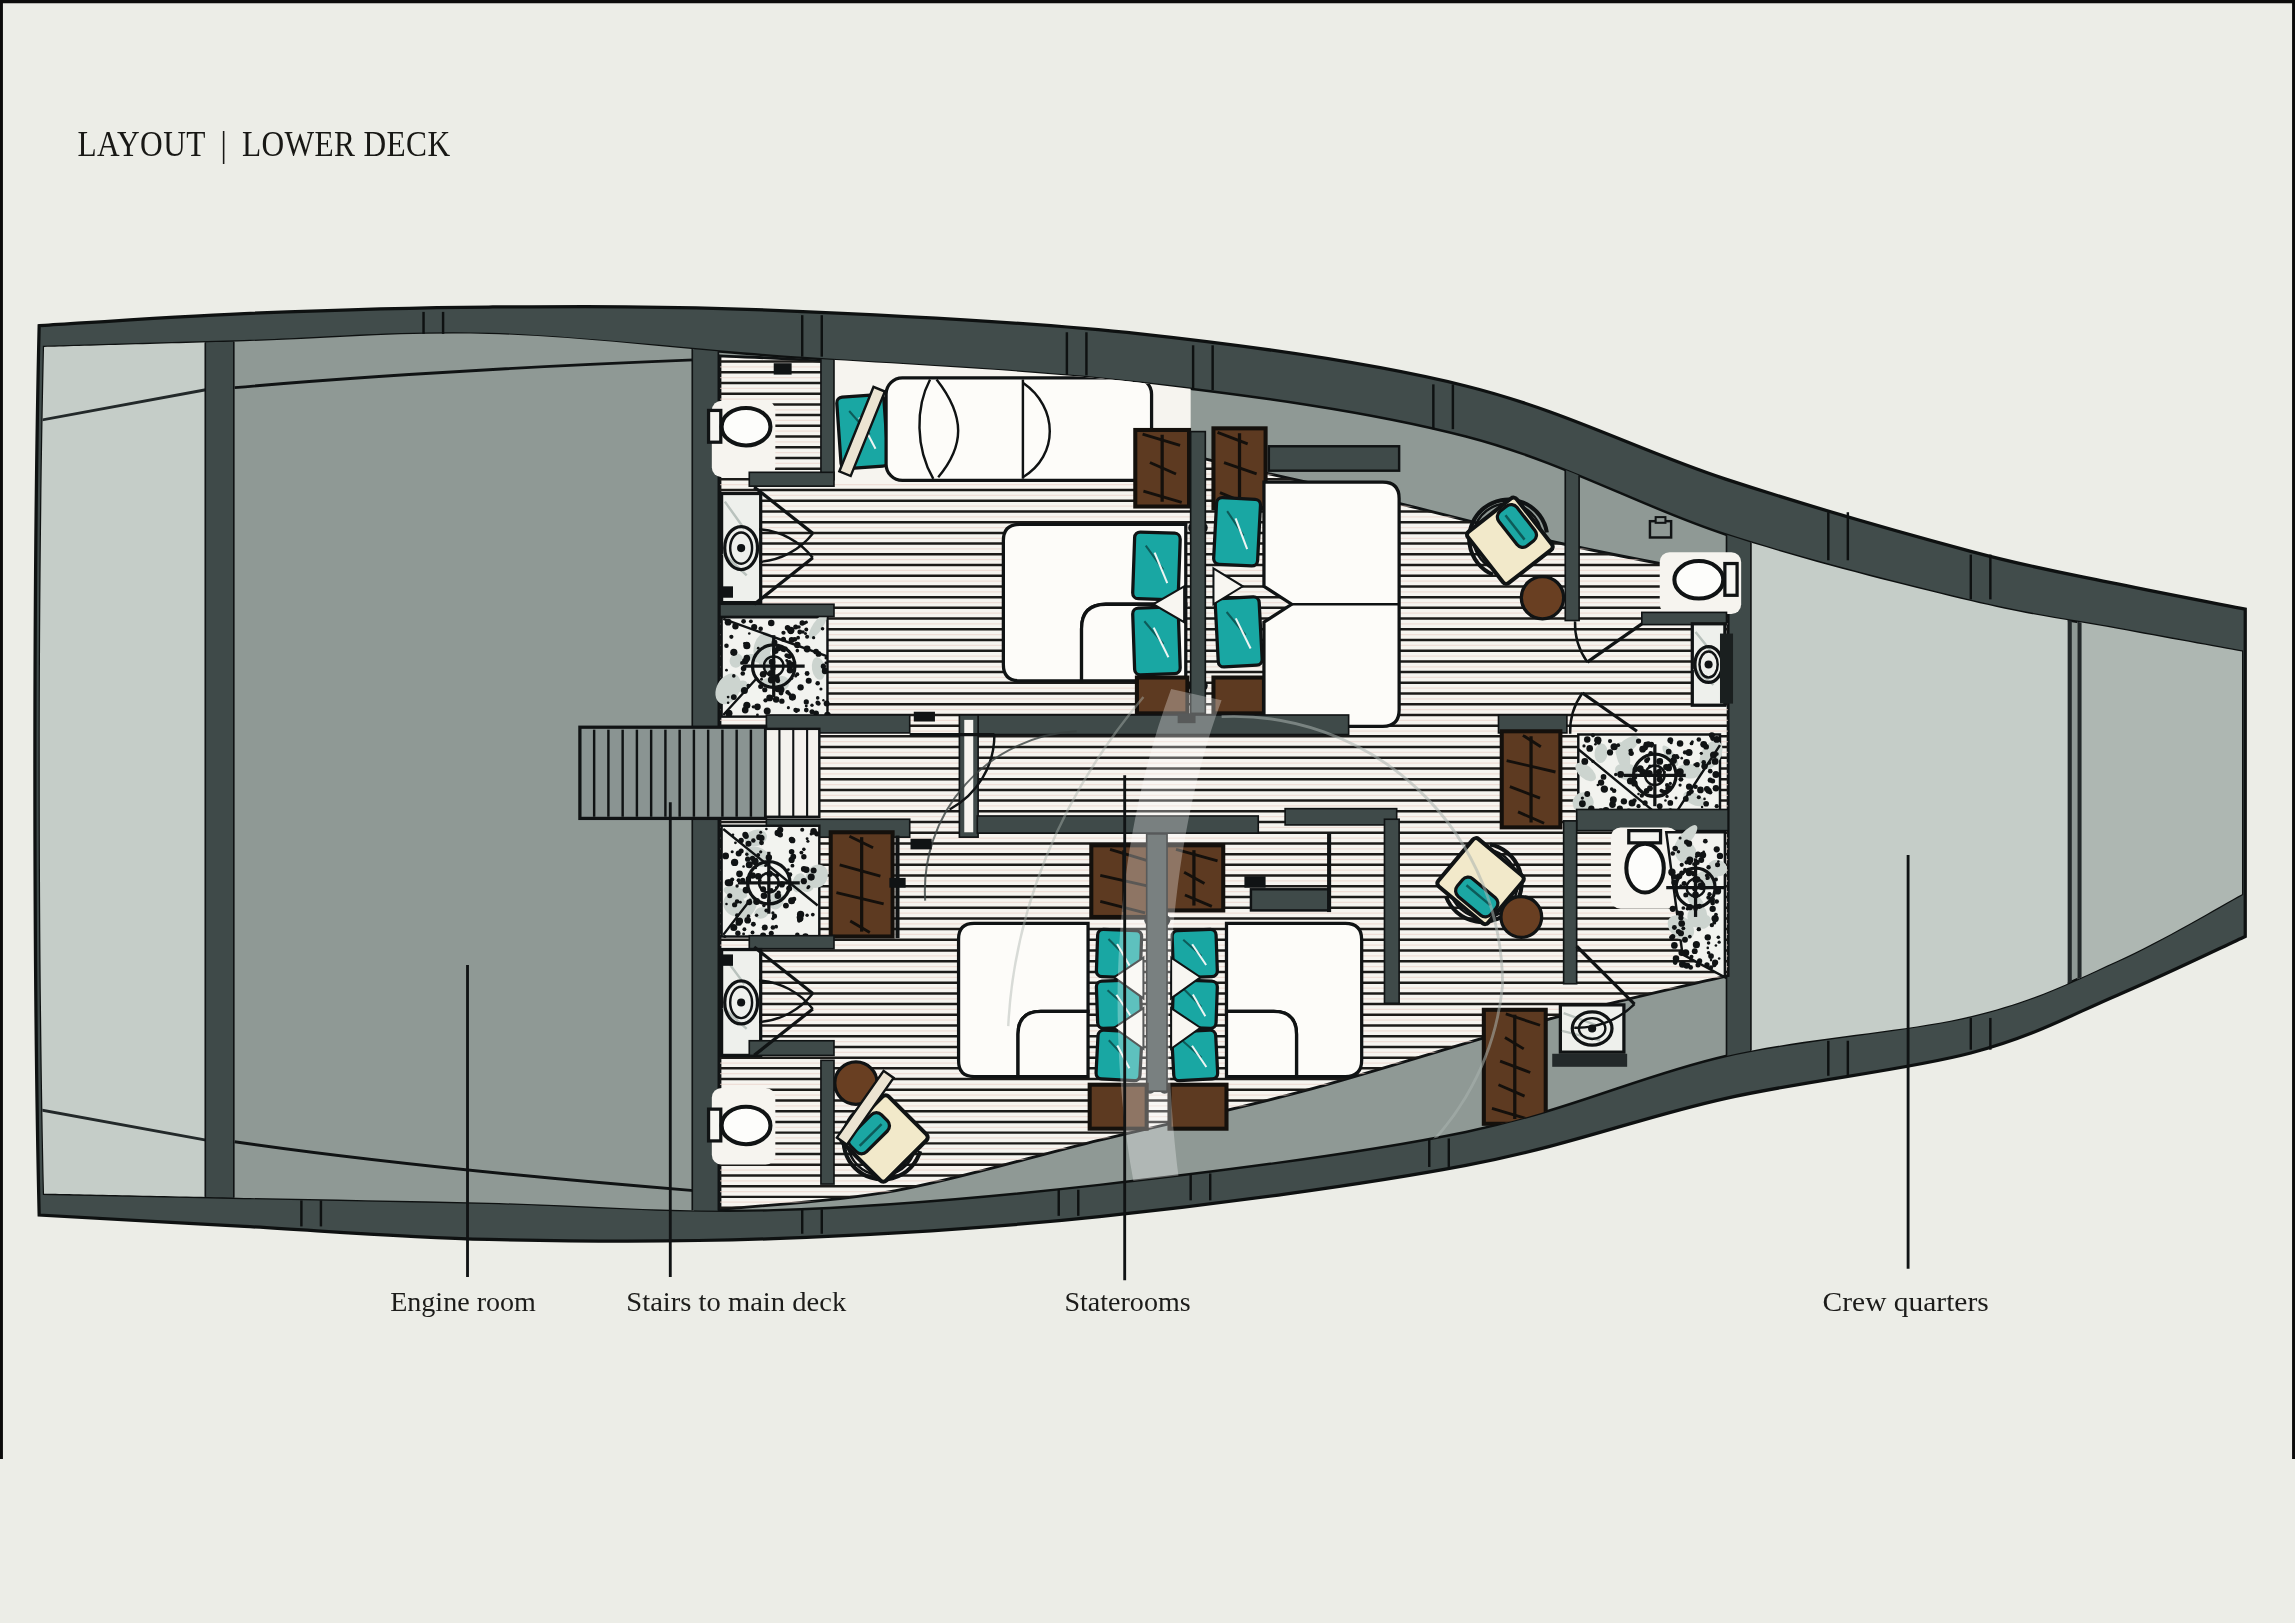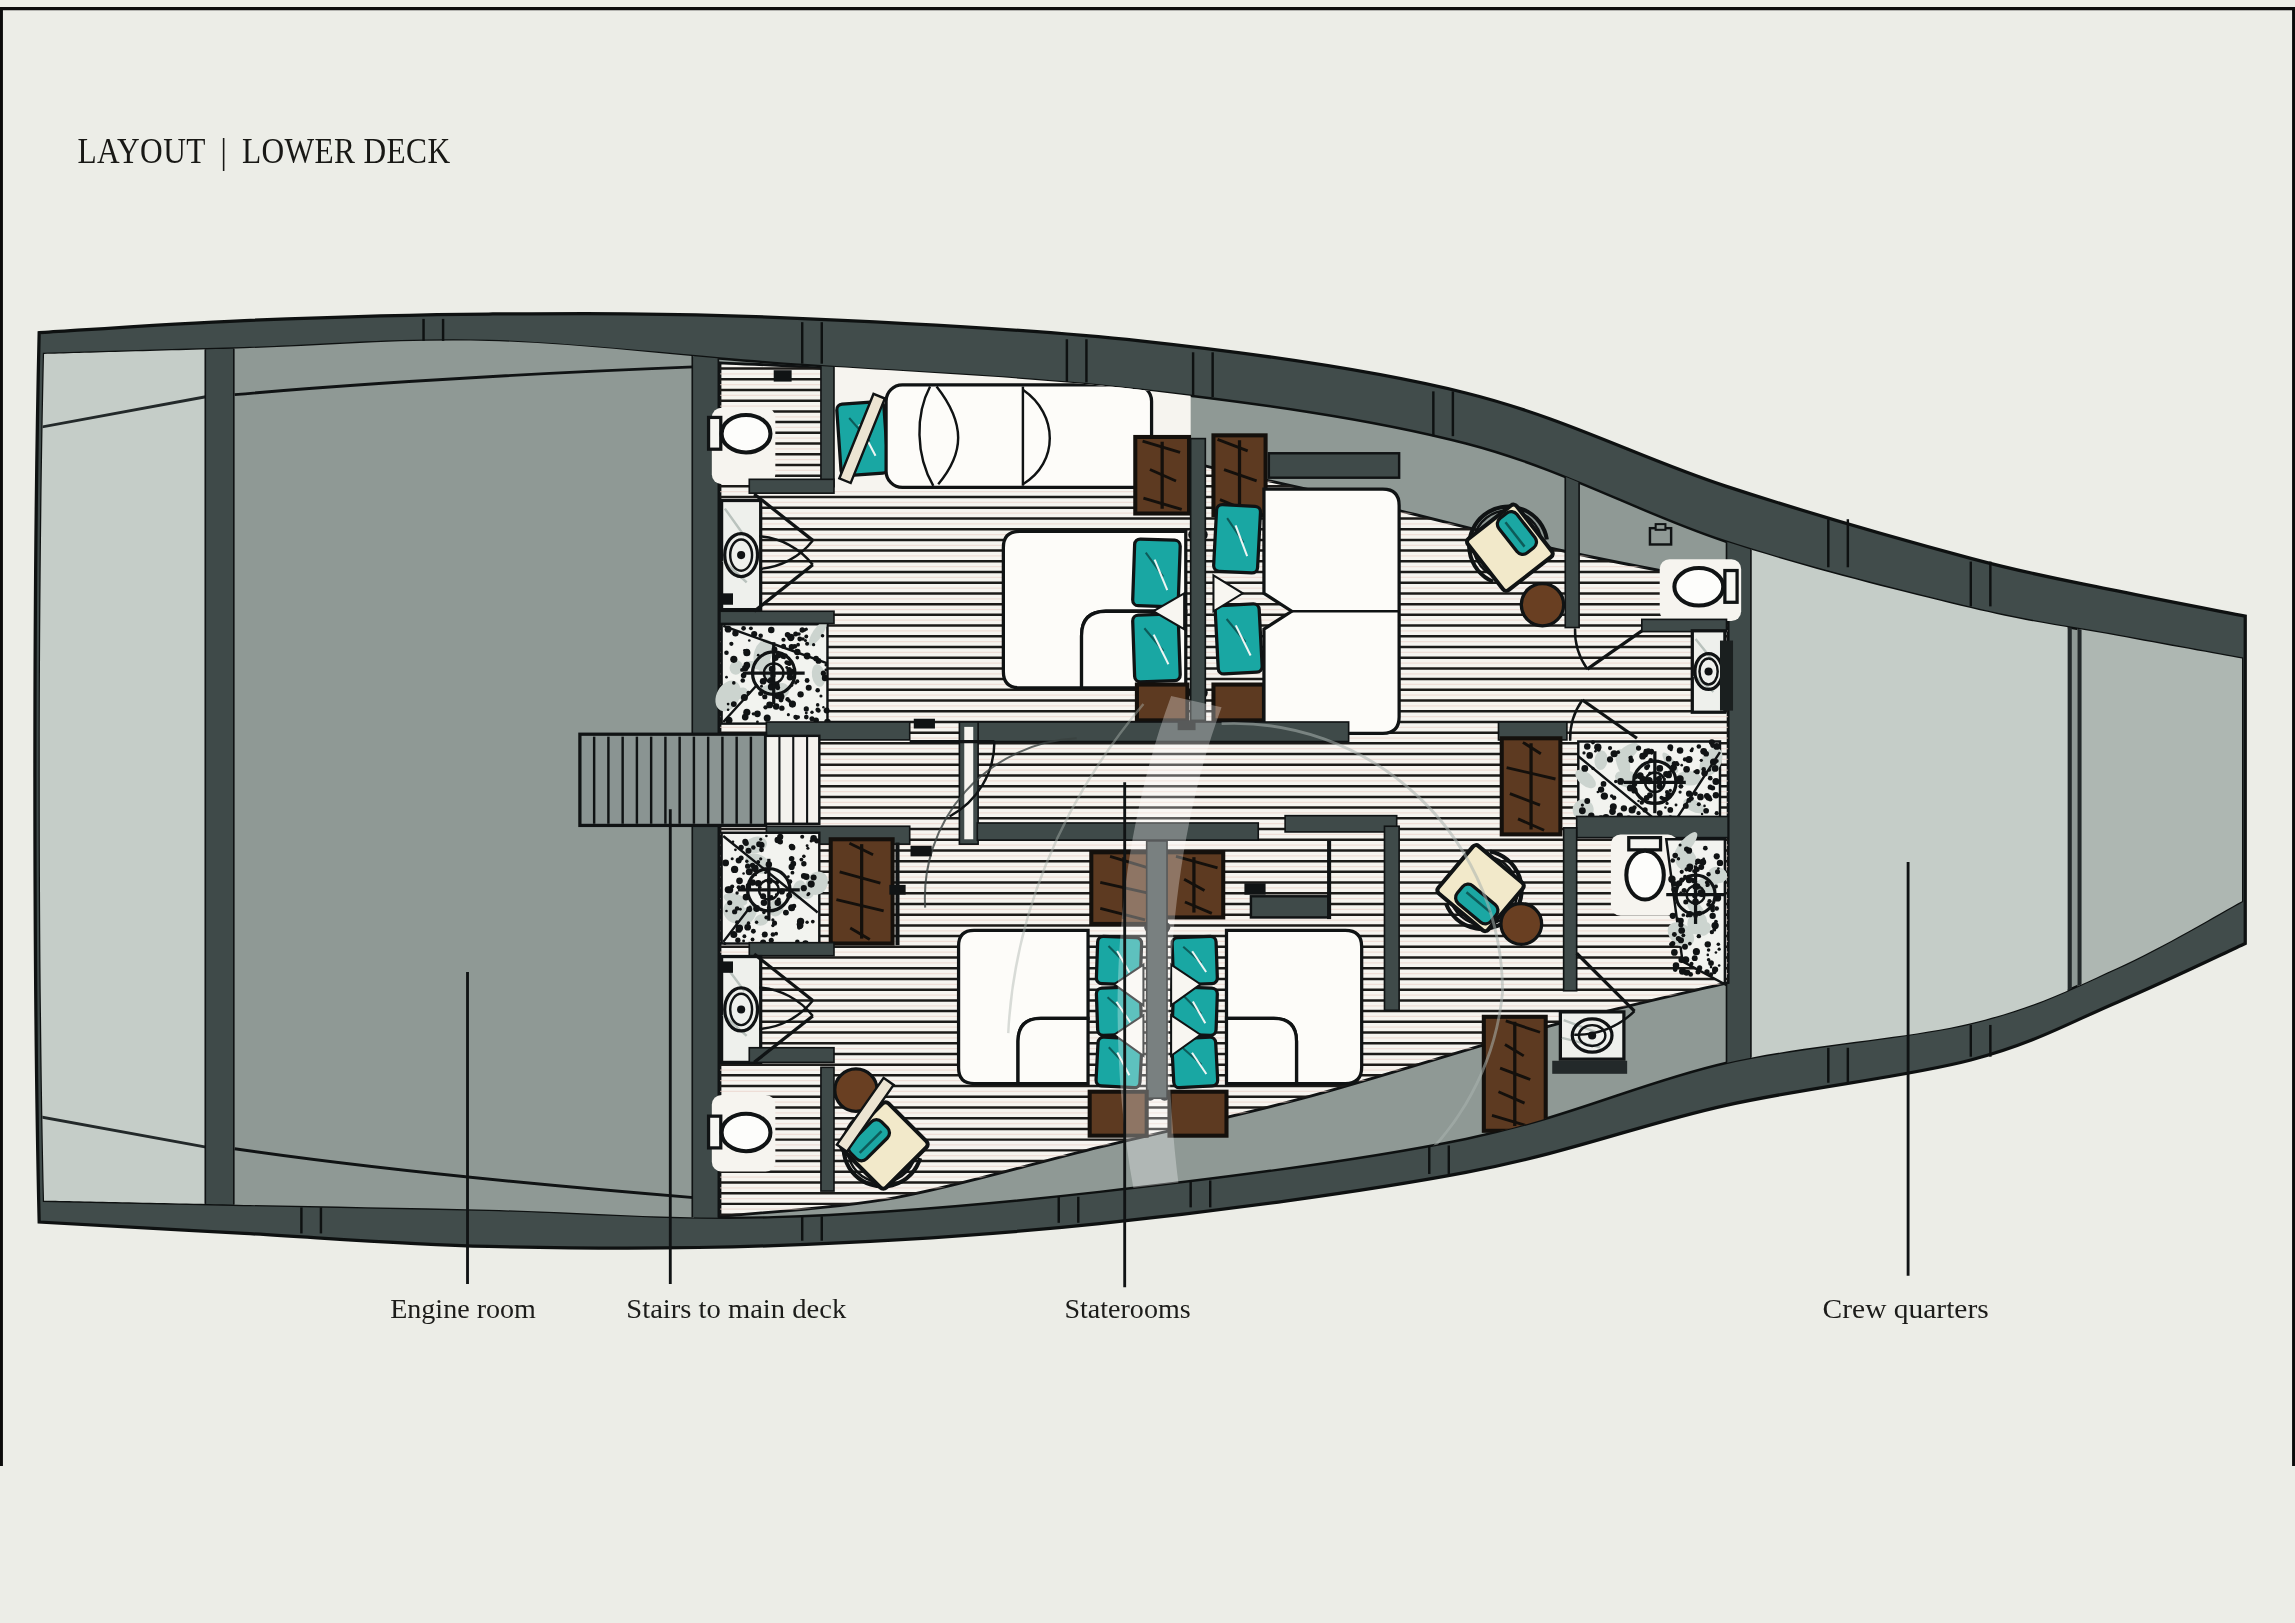--- a/index.html
+++ b/index.html
@@ -1,15 +1,15 @@
 <!DOCTYPE html>
 <html style="font-size:13px"><head><meta charset="utf-8">
 <style>
 html,body{margin:0;padding:0;background:#ecede7;}
-#page{position:relative;width:2295px;height:1459px;background:#ecede7;overflow:hidden;font-family:"Liberation Serif",serif;margin-top:7px;}
+#page{position:relative;width:2295px;height:1459px;background:#ecede7;overflow:hidden;font-family:"Liberation Serif",serif;}
 svg{position:absolute;left:0;top:0;}
 .lbl{font-family:"Liberation Serif",serif;font-size:34px;fill:#1c1c1a;}
 .ttl{font-family:"Liberation Serif",serif;font-size:43px;font-weight:normal;fill:#181815;letter-spacing:0.5px;}
 .pg{font-family:"Liberation Serif",serif;font-size:40px;fill:#1c1c1a;}
 </style></head>
 <body>
 <div id="page">
 <svg width="2295" height="1623" viewBox="0 0 2818 1993">
 <defs>
 <clipPath id="innerClip">

